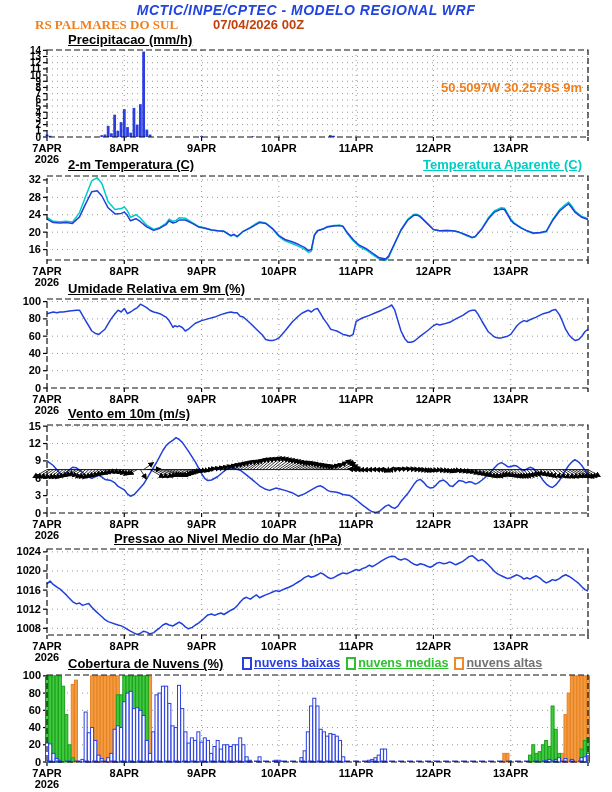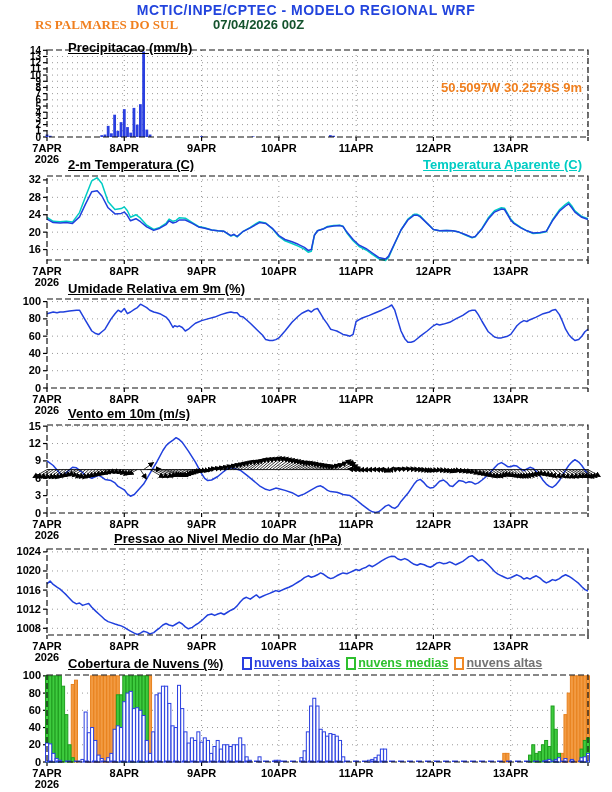--- a/index.html
+++ b/index.html
@@ -1,25 +1,25 @@
 <!DOCTYPE html>
 <html><head>
 <meta charset="utf-8">
 <style>
   html,body{margin:0;padding:0;background:#ffffff;}
   #page{position:relative;width:612px;height:792px;background:#fff;overflow:hidden;
         font-family:"Liberation Sans",sans-serif;}
   #chart-svg{position:absolute;left:0;top:0;}
   .ov{position:absolute;font-weight:bold;white-space:nowrap;}
-  .hdr1{left:0;top:2px;width:612px;text-align:center;font-size:14px;letter-spacing:.5px;}
+  .hdr1{left:0;top:2px;width:612px;text-align:center;font-size:14px;letter-spacing:.5px;font-style:italic;}
   .hdr2{left:35px;top:17px;font-size:13px;font-family:Liberation Serif, serif;}
   .hdr2b{left:213px;top:17px;font-size:13px;}
   .coords{left:330px;top:33px;width:252px;text-align:right;font-size:13px;margin-top:47px;}
   .ptitle{font-size:13px;text-decoration:underline;color:#000;}
-  .t1{left:68px;top:32px;margin-top:8px;} .t2{left:68px;top:157px;} .t3{left:68px;top:281px;}
+  .t1{left:68px;top:32px;} .t2{left:68px;top:157px;} .t3{left:68px;top:281px;}
   .t4{left:68px;top:406px;} .t5{left:68px;top:531px;padding-left:46px;} .t6{left:68px;top:656px;}
   .leg-right{left:330px;top:157px;width:252px;text-align:right;font-size:13px;text-decoration:underline;}
   .legrow{left:242px;top:656px;font-size:12.5px;display:flex;align-items:center;gap:6px;}
   .legitem{display:flex;align-items:center;gap:2px;text-decoration:underline;}
   .lgd-sq{display:inline-block;width:6px;height:9px;border:2px solid #000;background:#fff;text-decoration:none;}
   svg text{font-family:"Liberation Sans",sans-serif;font-weight:bold;fill:#000;}
 </style>
 </head>
 <body>
 
@@ -632,21 +632,21 @@
       <rect x="570.3988095238095" y="759.4158415841584" width="3" height="2.584158415841557" fill="#ffffff" stroke="#2a3fe0" stroke-width="1"></rect>
       <rect x="580.0595238095239" y="757.6930693069307" width="3" height="4.306930693069262" fill="#ffffff" stroke="#2a3fe0" stroke-width="1"></rect>
       <rect x="583.2797619047618" y="756.8316831683169" width="3" height="5.168316831683114" fill="#ffffff" stroke="#2a3fe0" stroke-width="1"></rect>
       <rect x="586.5" y="753.3861386138614" width="3" height="8.613861386138637" fill="#ffffff" stroke="#2a3fe0" stroke-width="1"></rect>
       <line x1="47" y1="761.2" x2="588" y2="761.2" stroke="#2a3fe0" stroke-width="1.6" stroke-dasharray="6,3"></line>
       <rect x="47" y="675" width="541" height="87" fill="none" stroke="#111111" stroke-width="1.2" stroke-dasharray="6,3"></rect>
     </svg>
 
   <div class="ov hdr1" style="color: rgb(34, 68, 221);">MCTIC/INPE/CPTEC - MODELO REGIONAL WRF</div>
   <div class="ov hdr2" style="color: rgb(240, 127, 30);">RS PALMARES DO SUL</div>
-  <div class="ov hdr2b" style="color: #14532d;">07/04/2026 00Z</div>
+  <div class="ov hdr2b" style="color: #c2410c;">07/04/2026 00Z</div>
   <div class="ov coords" style="color: rgb(240, 127, 30);">50.5097W 30.2578S 9m</div>
 
   <div class="ov ptitle t1">Precipitacao (mm/h)</div>
   <div class="ov ptitle t2">2-m Temperatura (C)</div>
   <div class="ov leg-right" id="aparente-label" style="color: rgb(0, 204, 196);">Temperatura Aparente (C)</div>
   <div class="ov ptitle t3">Umidade Relativa em 9m (%)</div>
   <div class="ov ptitle t4">Vento em 10m (m/s)</div>
   <div class="ov ptitle t5">Pressao ao Nivel Medio do Mar (hPa)</div>
 
   <div class="ov ptitle t6">Cobertura de Nuvens (%)</div>

